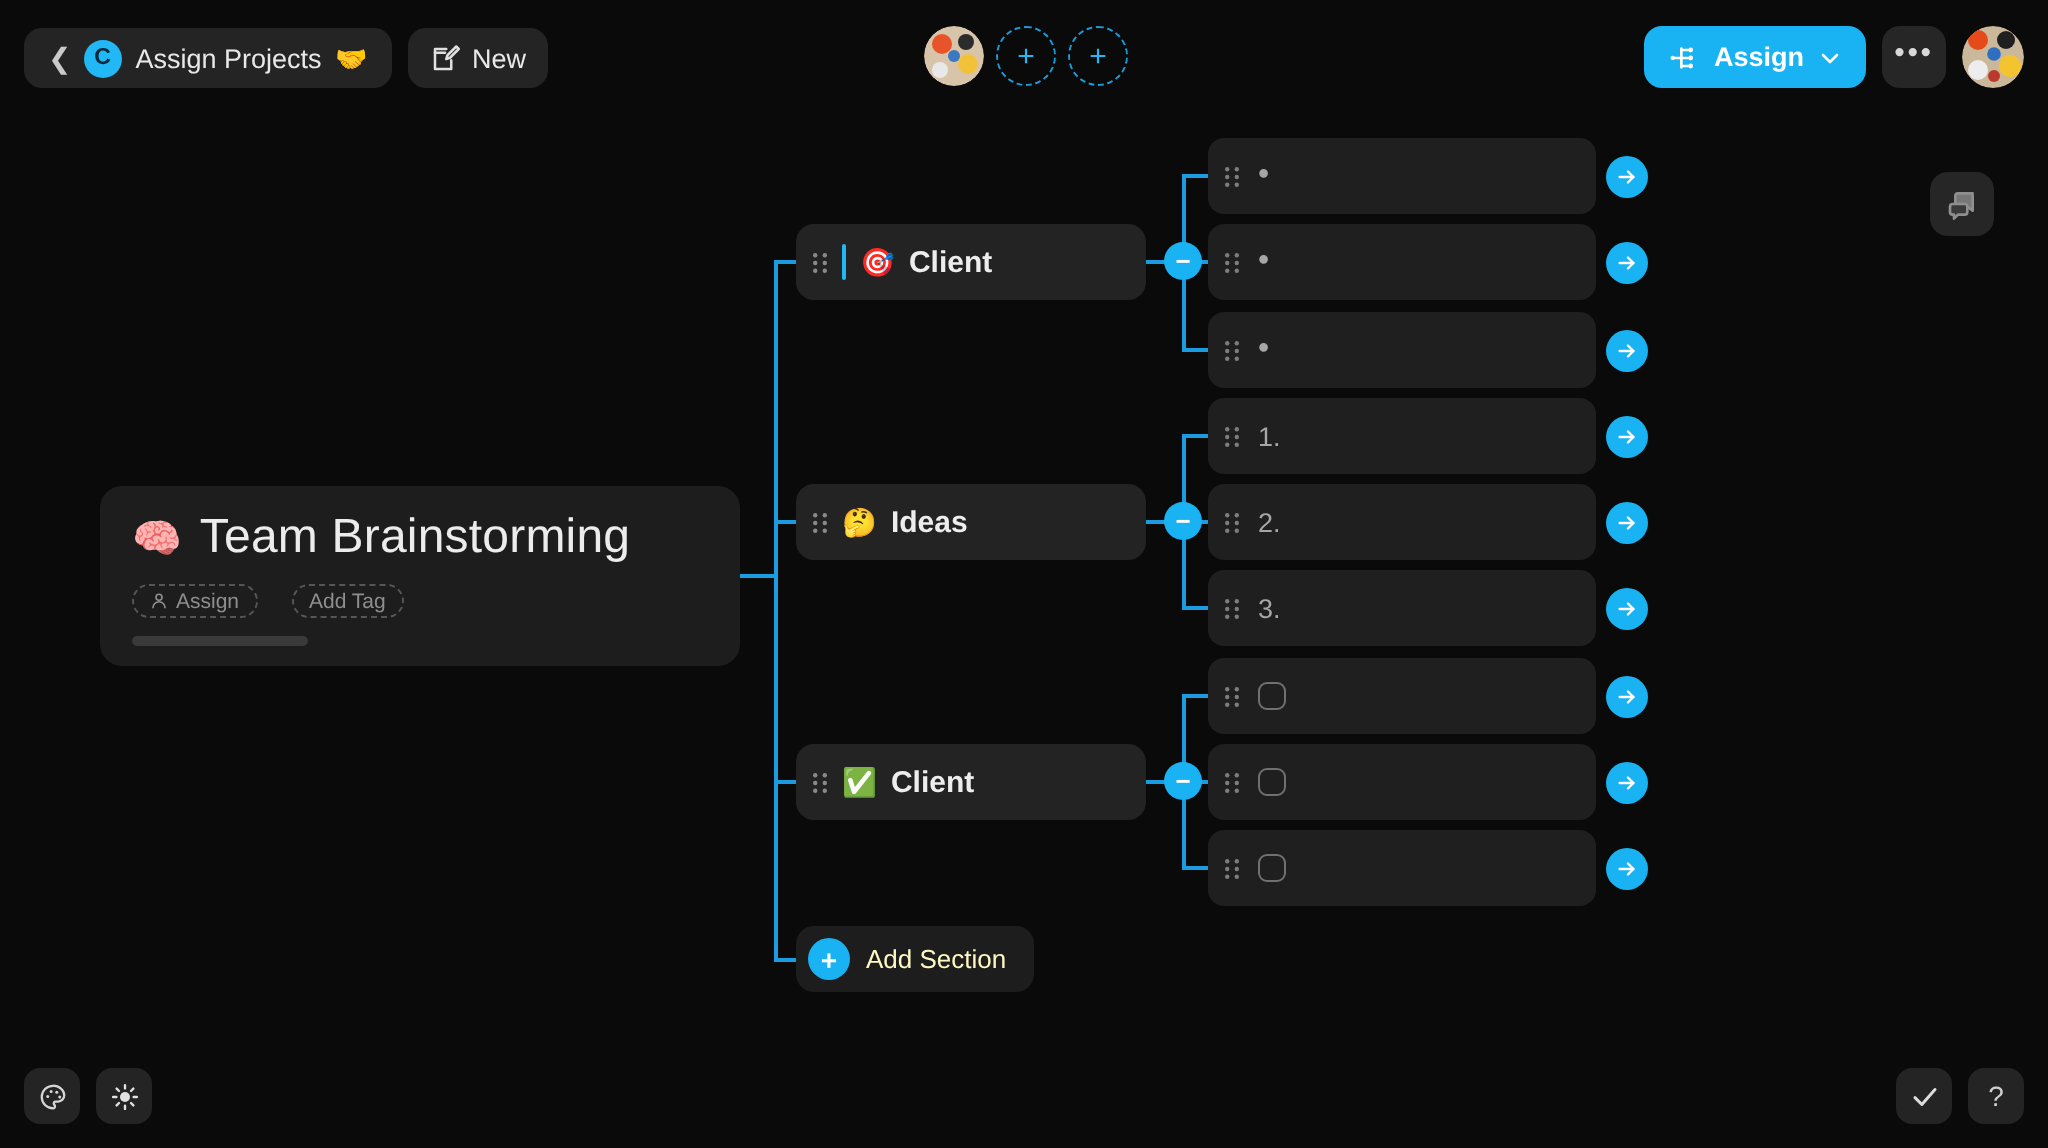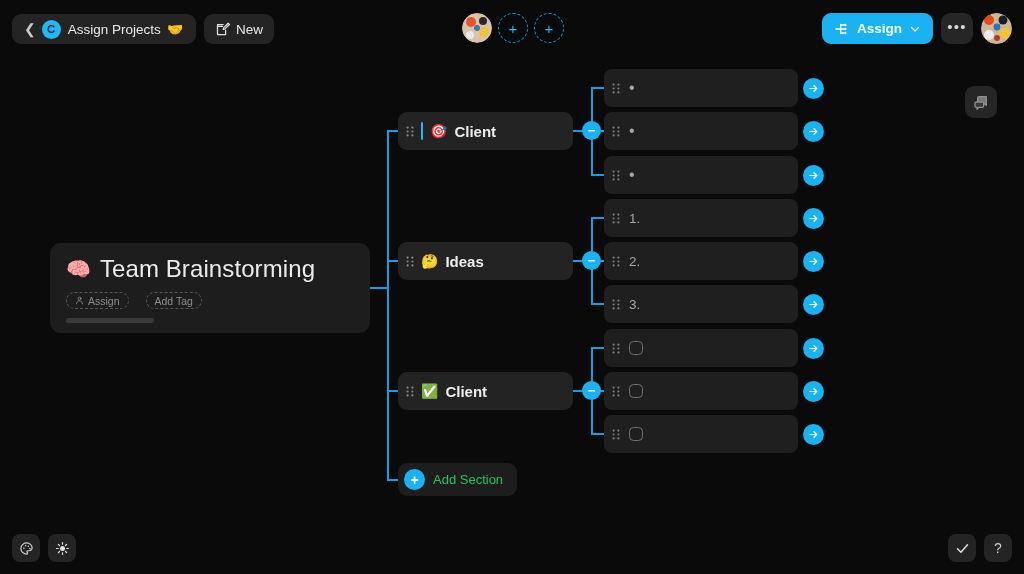--- a/index.html
+++ b/index.html
@@ -130,21 +130,21 @@
     height: 33px; background: #1d1d1d; border-radius: 9px;
     display: flex; align-items: center; gap: 8px;
     padding: 0 14px 0 6px;
   }
   .add-circ {
     width: 21px; height: 21px; border-radius: 50%;
     background: #19b2f3; color: #fff;
     display: flex; align-items: center; justify-content: center;
     font-size: 14px; line-height: 1; font-weight: bold;
   }
-  .add-label { color: #22c55e; font-size: 13px; text-align: right; }
+  .add-label { color: #fef9c3; font-size: 13px; text-align: right; }
 
   
   .fab-comments {
     position: absolute; right: 27px; top: 86px;
     width: 32px; height: 32px; border-radius: 9px;
     background: #262626;
     display: flex; align-items: center; justify-content: center;
   }
   .fab-comments svg { width: 16px; height: 16px; display: block; }
 

